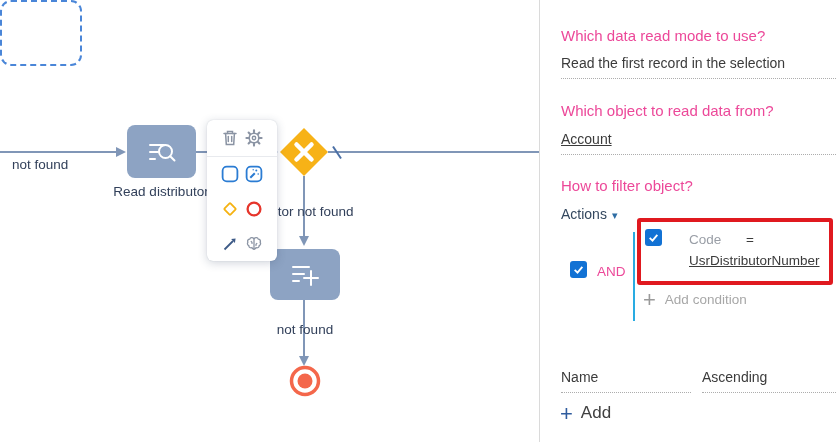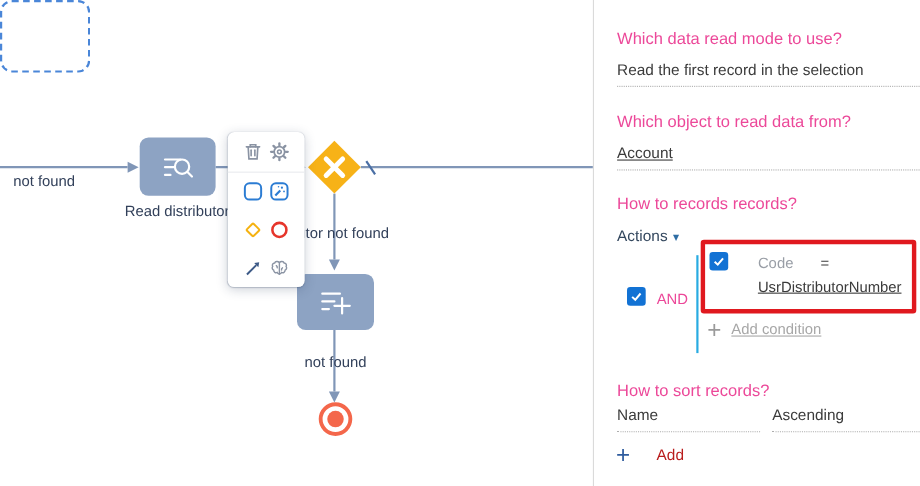--- a/index.html
+++ b/index.html
@@ -61,28 +61,28 @@
 
   #cond-field { position:absolute; left:149px; top:232px; font-size:13.5px; color:#999EA6; cursor:pointer; }
   #cond-op    { position:absolute; left:206px; top:232px; font-size:13.5px; color:#3B3B3B; cursor:pointer; }
   #cond-value { position:absolute; left:149px; top:253px; font-size:13.5px; color:#3B3B3B;
                 white-space:nowrap; cursor:pointer;text-decoration:underline; }
   #red-box { position:absolute; left:97px; top:218px; width:196px; height:67px;
              border:4px solid #E0191F; border-radius:3px; z-index:5; }
 
   #add-condition { position:absolute; left:103px; top:287px; cursor:pointer; }
   #add-condition .plus { font-size:22px; font-weight:200; color:#9A9A9A; vertical-align:-3px; }
-  #add-condition .lbl  { font-size:13.5px; color:#A7A7A7; margin-left:9px;text-decoration:underline; }
+  #add-condition .lbl  { font-size:13.5px; color:#A7A7A7; margin-left:9px; }
 
   #sort-col { top:369px; width:130px; }
   #sort-dir { left:162px !important; top:369px; width:134px; }
 
   #add-sort { position:absolute; left:20px; top:401px; cursor:pointer; }
   #add-sort .plus { font-size:22px; font-weight:200; color:#2F5C9E; vertical-align:-3px; }
-  #add-sort .lbl  { font-size:14px; color:#b91c1c; margin-left:24px; }
+  #add-sort .lbl  { font-size:17px; color:#404040; margin-left:8px; }
 </style>
 </head>
 <body>
 
 <div id="canvas">
 
   <svg id="flow-svg" width="539" height="442">
 
     <line x1="0" y1="152" x2="116" y2="152" stroke="#8096B7" stroke-width="2"></line>
     <polygon points="116,147 126,152 116,157" fill="#8096B7"></polygon>
@@ -206,21 +206,21 @@
 <div id="divider"></div>
 
 <div id="panel">
 
   <div class="question" id="q-readmode">Which data read mode to use?</div>
   <div class="value" id="v-readmode">Read the first record in the selection</div>
 
   <div class="question" id="q-object">Which object to read data from?</div>
   <div class="value" id="v-object">Account</div>
 
-  <div class="question" id="q-filter">How to records records?</div>
+  <div class="question" id="q-filter">How to filter object?</div>
 
   <div id="actions">
     <span>Actions</span><span class="caret">▾</span>
   </div>
 
   <div id="tree-line"></div>
 
   <div class="checkbox" id="cb-and">
     <svg width="13" height="13" viewBox="0 0 17 17">
       <polyline points="3.5,9 7.2,12.5 13.5,5" fill="none" stroke="#fff" stroke-width="2.4"></polyline>
@@ -236,20 +236,19 @@
   <div id="cond-field">Code</div>
   <div id="cond-op">=</div>
   <div id="cond-value">UsrDistributorNumber</div>
 
   <div id="red-box"></div>
 
   <div id="add-condition">
     <span class="plus">+</span><span class="lbl">Add condition</span>
   </div>
 
-  <div class="question" id="q-sort">How to sort records?</div>
   <div class="value" id="sort-dir">Ascending</div>
   <div class="value" id="sort-col">Name</div>
 
   <div id="add-sort">
     <span class="plus">+</span><span class="lbl">Add</span>
   </div>
 </div>
 
 </body></html>

